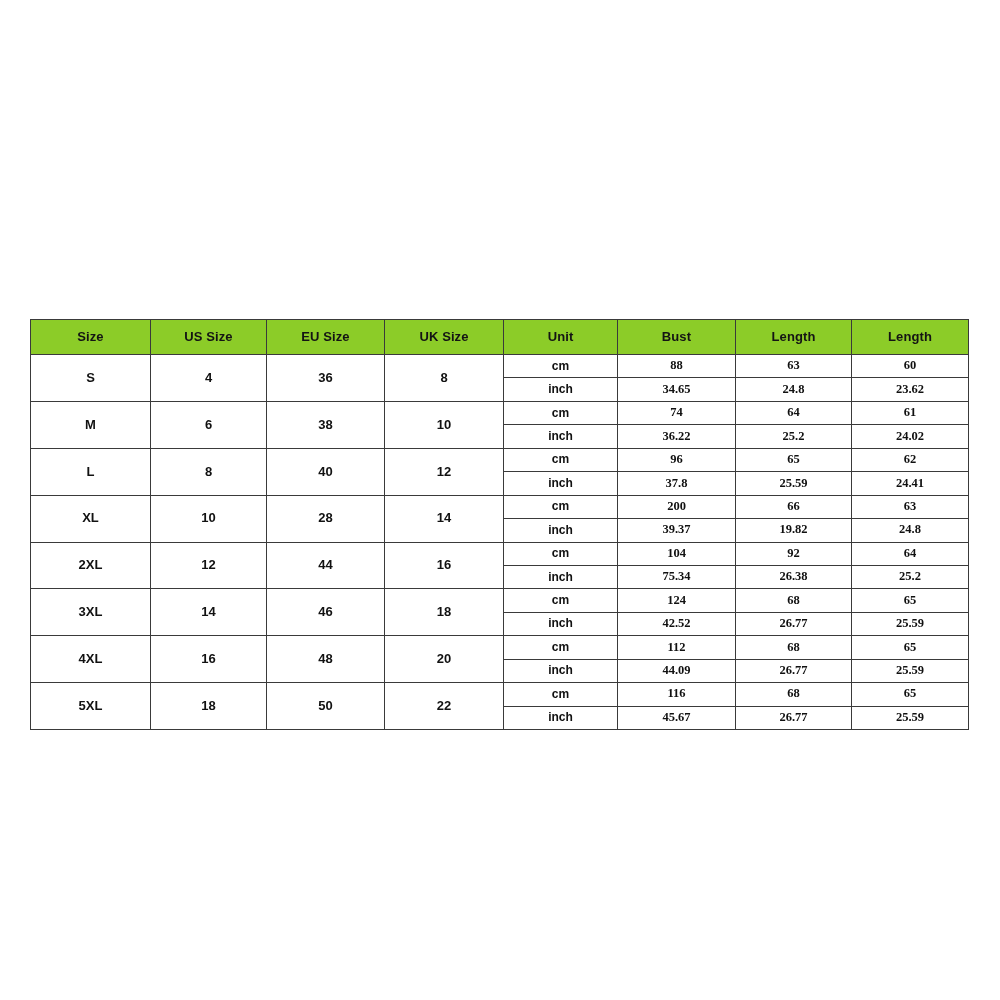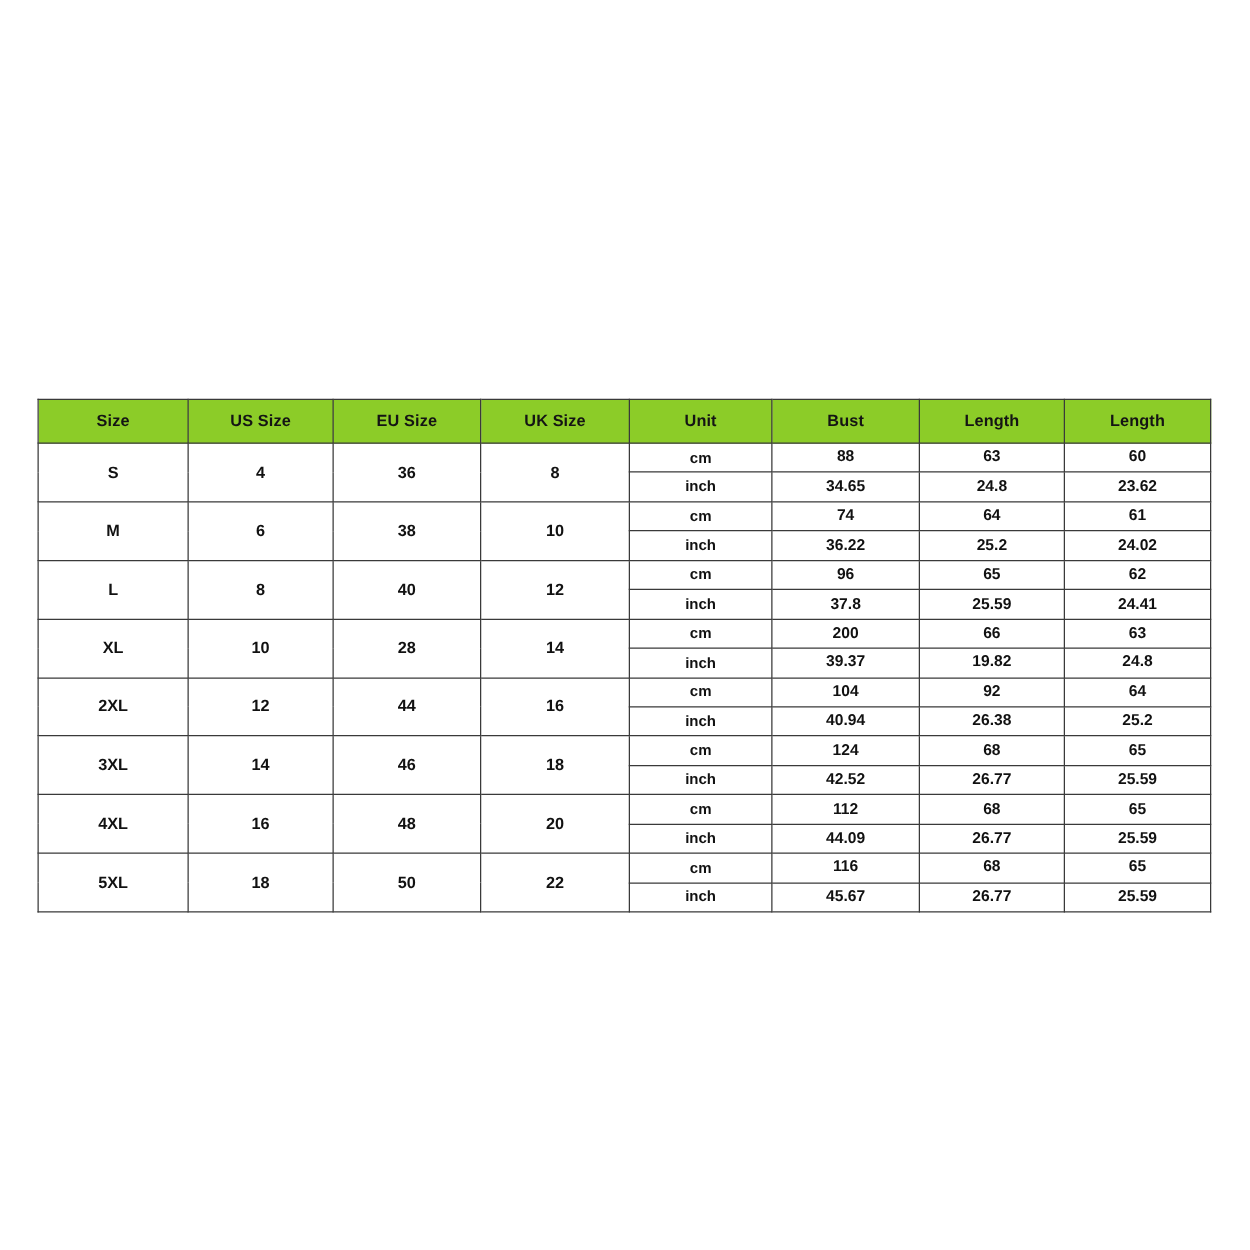--- a/index.html
+++ b/index.html
@@ -57,20 +57,21 @@
   td.num-cell {
     font-size: 13px;
   }
 
   td.unit-cell {
     font-size: 12px;
   }
 
   td.meas-cell {
     font-size: 12.5px;
+    font-family: Liberation Serif, serif;
   }
 
   
   col.c-size   { width: 120px; }
   col.c-us     { width: 116px; }
   col.c-eu     { width: 118px; }
   col.c-uk     { width: 119px; }
   col.c-unit   { width: 114px; }
   col.c-bust   { width: 118px; }
   col.c-length { width: 116px; }
@@ -175,21 +176,21 @@
           <td class="num-cell" rowspan="2">12</td>
           <td class="num-cell" rowspan="2">44</td>
           <td class="num-cell" rowspan="2">16</td>
           <td class="unit-cell">cm</td>
           <td class="meas-cell">104</td>
           <td class="meas-cell">92</td>
           <td class="meas-cell">64</td>
         </tr>
         <tr class="sub-row">
           <td class="unit-cell">inch</td>
-          <td class="meas-cell">40.94</td>
+          <td class="meas-cell">75.34</td>
           <td class="meas-cell">26.38</td>
           <td class="meas-cell">25.2</td>
         </tr>
         <tr class="sub-row">
           <td class="size-cell" rowspan="2">3XL</td>
           <td class="num-cell" rowspan="2">14</td>
           <td class="num-cell" rowspan="2">46</td>
           <td class="num-cell" rowspan="2">18</td>
           <td class="unit-cell">cm</td>
           <td class="meas-cell">124</td>

